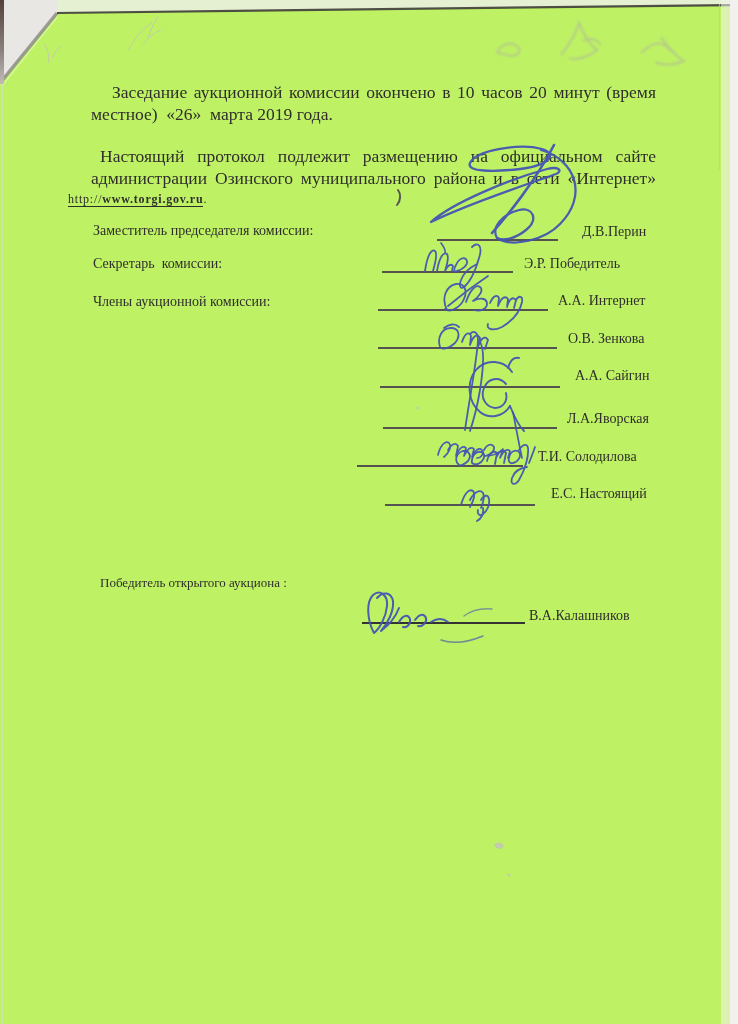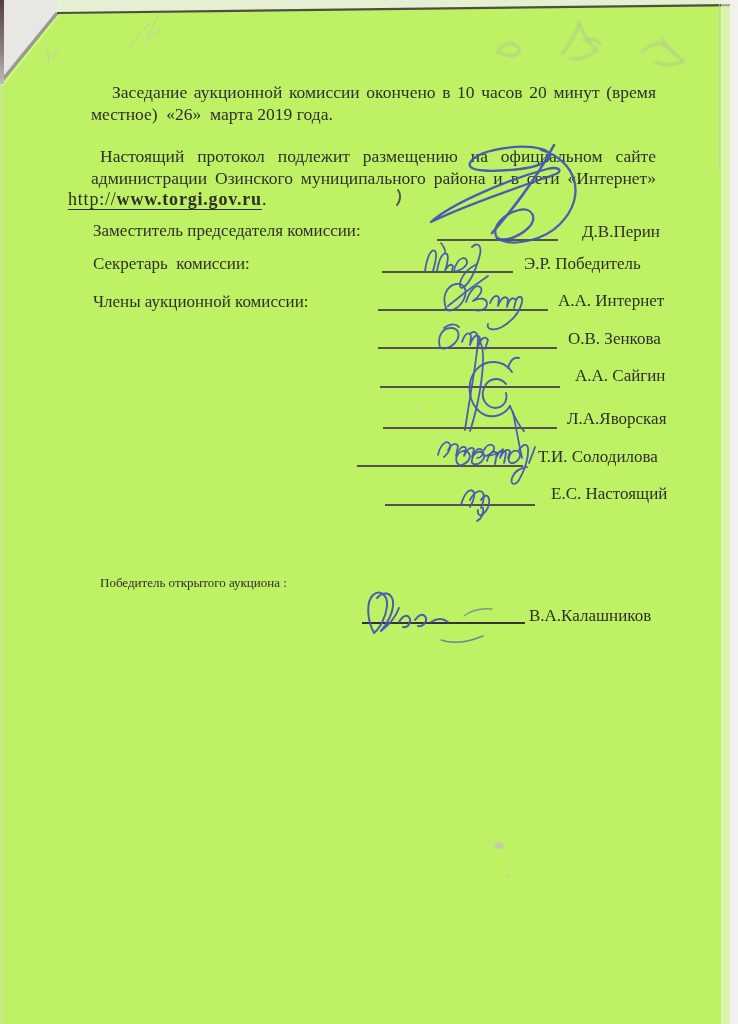--- a/index.html
+++ b/index.html
@@ -11,24 +11,24 @@
     color:#2f2e2b;
   }
   svg.layer { position:absolute; left:0; top:0; width:738px; height:1024px; pointer-events:none; }
   .para { position:absolute; left:91px; width:565px; font-size:17.5px; line-height:21.5px; }
   .p1 { top:82px; }
   .p2 { top:146px; }
   .jline { text-align:justify; text-align-last:justify; }
   .ind1 { text-indent:21px; }
   .ind2 { text-indent:9px; }
   .pline { white-space:pre-wrap; }
-  .urlline { margin-left:-23px; font-size:18px; letter-spacing:.8px; text-align:right; text-align-last:left; }
+  .urlline { margin-left:-23px; font-size:12px; letter-spacing:.8px; text-align:right; text-align-last:left; }
   .url { border-bottom:1.7px solid #2c2b28; }
   .url .dom { font-weight:bold; }
-  .lab, .nam { position:absolute; font-size:17px; line-height:20px; white-space:pre; }
+  .lab, .nam { position:absolute; font-size:14px; line-height:20px; white-space:pre; }
   .sline { position:absolute; height:1.5px; background:#55534f; }
   .sline.dark { height:2.2px; background:#343331; }
 </style>
 </head>
 <body>
 
 <div class="page">
 
   <svg class="layer" viewBox="0 0 738 1024">
     <defs>

